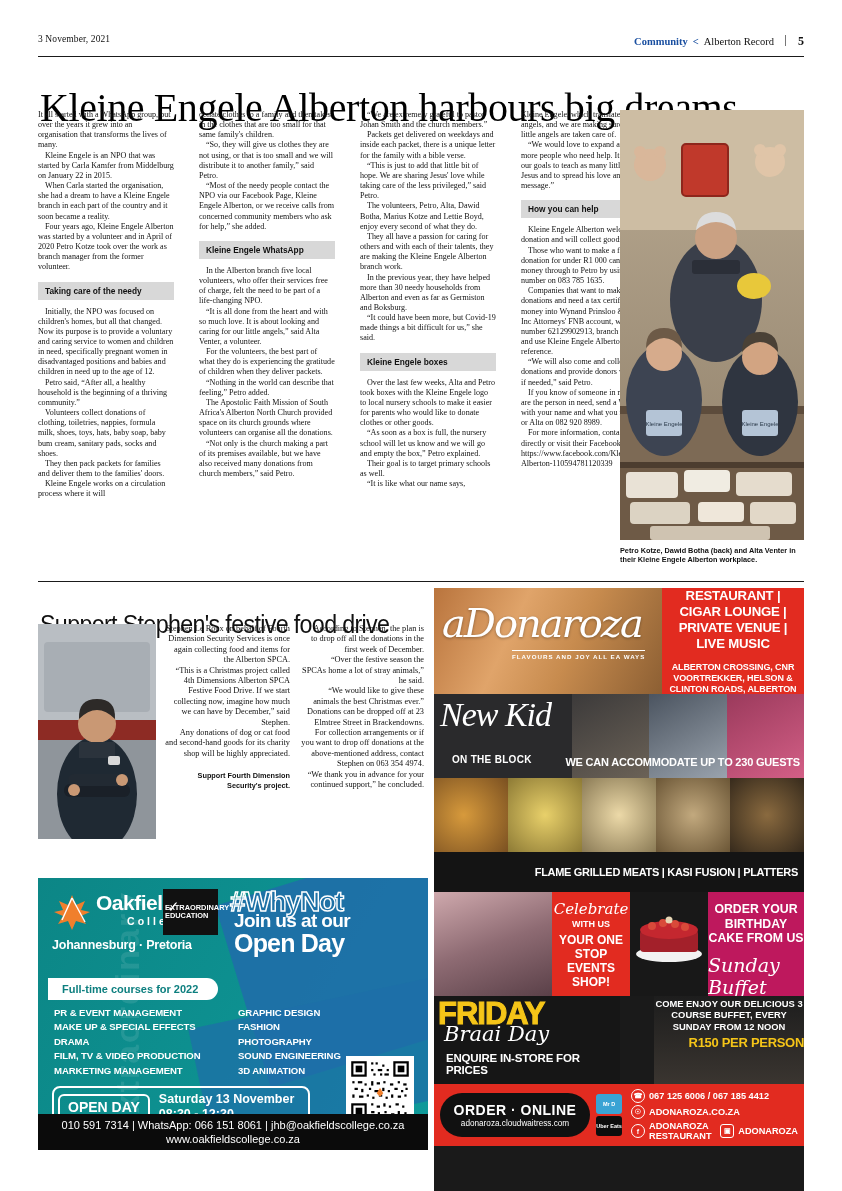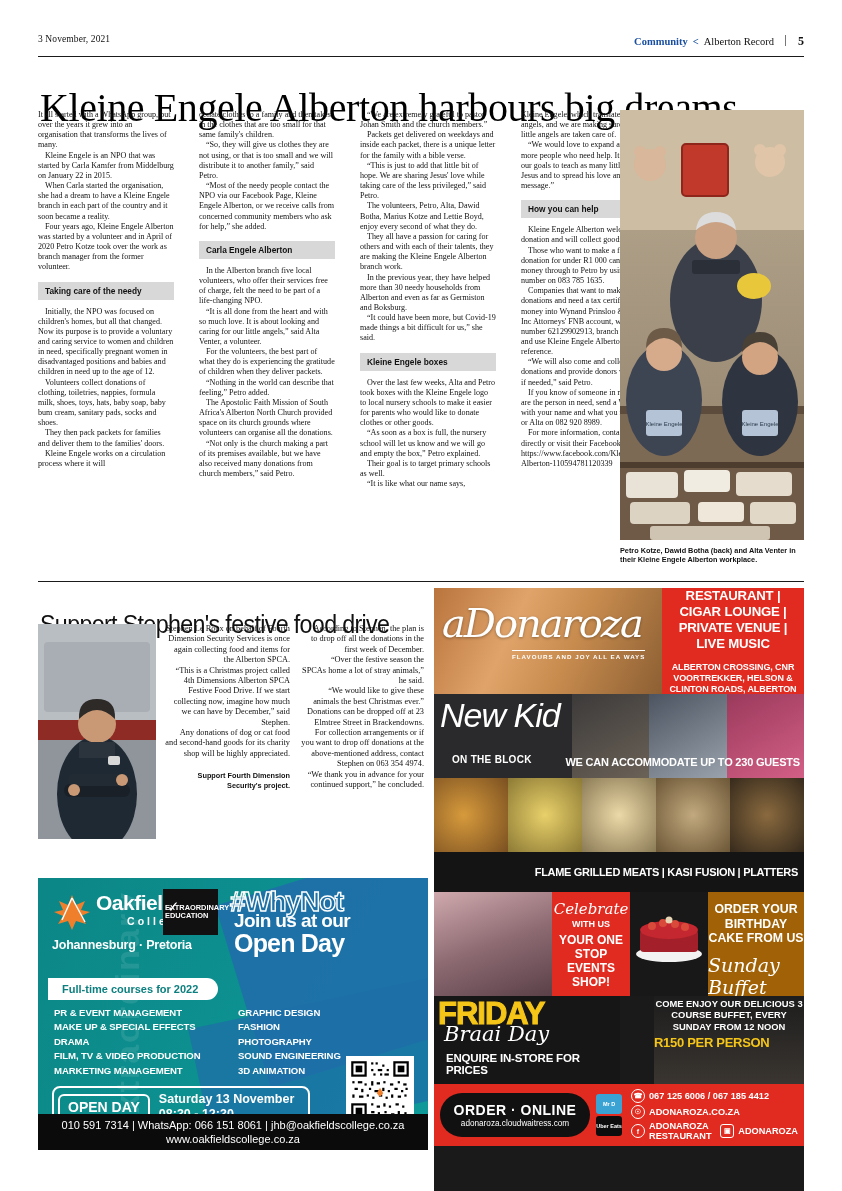--- a/index.html
+++ b/index.html
@@ -102,48 +102,48 @@
   .ado-script{position:absolute;left:8px;top:12px;color:#fff;font-family:"DejaVu Serif",serif;font-style:italic;
               font-size:40px;letter-spacing:-2px;text-shadow:0 1px 3px rgba(0,0,0,.35);}
   .ado-flav{position:absolute;left:78px;top:62px;color:#fff;font-family:"Liberation Sans",sans-serif;
             font-weight:bold;font-size:6.2px;letter-spacing:1px;border-top:1px solid #fff;padding-top:2px;}
   .ado-topred{flex:1;background:#e22b20;display:flex;flex-direction:column;align-items:center;justify-content:center;padding:6px 4px;}
   .ado-topred .l1{color:#fff;font-family:"Liberation Sans",sans-serif;font-weight:bold;font-size:13.2px;line-height:16px;text-align:center;letter-spacing:-.2px;}
   .ado-hr{width:92px;height:1.6px;background:#fff;margin:5px 0 5px;}
   .ado-topred .l2{color:#fff;font-family:"Liberation Sans",sans-serif;font-weight:bold;font-size:9px;line-height:11px;text-align:center;letter-spacing:-.1px;}
 
   .ado-band2{position:relative;height:84px;background:#2a2a2c;display:flex;}
-  .ado-nk{position:absolute;left:6px;top:2px;color:#fff;font-family:Liberation Sans, sans-serif;font-style:italic;font-size:34px;letter-spacing:-1px;}
+  .ado-nk{position:absolute;left:6px;top:2px;color:#fff;font-family:Liberation Serif, serif;font-style:italic;font-size:34px;letter-spacing:-1px;}
   .ado-otb{position:absolute;left:18px;top:60px;color:#fff;font-family:"Liberation Sans",sans-serif;font-weight:bold;font-size:10px;letter-spacing:.3px;}
   .ado-venues{margin-left:138px;display:flex;flex:1;}
   .ado-venues div{flex:1;}
   .ado-accom{position:absolute;right:4px;top:62px;color:#fff;font-family:"Liberation Sans",sans-serif;font-weight:bold;font-size:11px;letter-spacing:-.2px;}
 
   .ado-food{position:relative;height:74px;background:#141414;display:flex;}
   .ado-menu{position:relative;height:40px;background:#141414;display:flex;flex-direction:column;align-items:flex-end;justify-content:center;padding-right:6px;}
   .ado-menu .m{color:#fff;font-family:"Liberation Sans",sans-serif;font-weight:bold;font-size:11px;line-height:14px;letter-spacing:-.3px;}
 
-  .ado-cake{position:relative;height:104px;background:#a16207;display:flex;}
+  .ado-cake{position:relative;height:104px;background:#be185d;display:flex;}
   .ado-balloons{width:118px;background:linear-gradient(160deg,#cfa9ad,#8e6b73,#5a4048);}
   .ado-celred{width:78px;background:#e22b20;display:flex;flex-direction:column;align-items:center;justify-content:center;}
   .ado-cel{color:#fff;font-family:"DejaVu Serif",serif;font-style:italic;font-size:15px;}
   .ado-celw{color:#fff;font-family:"Liberation Sans",sans-serif;font-weight:bold;font-size:9px;margin:1px 0 4px;}
   .ado-onestop{color:#fff;font-family:"Liberation Sans",sans-serif;font-weight:bold;font-size:12px;line-height:14px;text-align:center;}
   .ado-cakeimg{width:78px;position:relative;}
   .ado-order{flex:1;display:flex;flex-direction:column;align-items:center;justify-content:flex-start;padding-top:10px;}
   .ado-order .t{color:#fff;font-family:"Liberation Sans",sans-serif;font-weight:bold;font-size:12.3px;line-height:14.5px;text-align:center;}
   .ado-sunday{color:#fff;font-family:"DejaVu Serif",serif;font-style:italic;font-size:19px;margin-top:8px;}
 
   .ado-friday{position:relative;height:88px;display:flex;gap:34px;}
   .ado-fleft{width:186px;background:#161616;position:relative;}
   .ado-fri{position:absolute;left:4px;top:0px;color:#f5c518;font-family:"Liberation Sans",sans-serif;font-weight:bold;
            font-size:31px;letter-spacing:-1px;-webkit-text-stroke:1px #f5c518;}
   .ado-braai{position:absolute;left:10px;top:26px;color:#fff;font-family:"DejaVu Serif",serif;font-style:italic;font-size:21px;}
   .ado-enquire{position:absolute;left:12px;bottom:8px;color:#fff;font-family:"Liberation Sans",sans-serif;font-weight:bold;font-size:11.5px;letter-spacing:-.2px;}
-  .ado-fright{flex:1;background:linear-gradient(180deg,#1d1d1d,#3a3530);display:flex;flex-direction:column;align-items:flex-start;justify-content:flex-start;padding-top:2px;}
+  .ado-fright{flex:1;background:linear-gradient(180deg,#1d1d1d,#3a3530);display:flex;flex-direction:column;align-items:flex-end;justify-content:flex-start;padding-top:2px;}
   .ado-buf{color:#fff;font-family:"Liberation Sans",sans-serif;font-weight:bold;font-size:9.4px;line-height:11.4px;text-align:center;}
   .ado-price{color:#f5c518;font-family:"Liberation Sans",sans-serif;font-weight:bold;font-size:13px;margin-top:3px;letter-spacing:-.3px;}
 
   .ado-foot{position:relative;height:62px;background:#e22b20;display:flex;align-items:center;padding:0 6px;gap:6px;}
   .ado-orderbtn{width:150px;height:44px;background:#111;border-radius:22px;display:flex;flex-direction:column;
                 align-items:center;justify-content:center;}
   .ado-orderbtn .b1{color:#fff;font-family:"Liberation Sans",sans-serif;font-weight:bold;font-size:14px;letter-spacing:.5px;}
   .ado-orderbtn .b2{color:#fff;font-family:"Liberation Sans",sans-serif;font-size:8.2px;margin-top:1px;}
   .ado-apps{display:flex;flex-direction:column;gap:2px;}
   .ado-app{width:26px;height:20px;border-radius:3px;display:flex;align-items:center;justify-content:center;
@@ -177,30 +177,31 @@
   <div class="a1">
     <div class="cols4">
 
       <div class="col">
         <p class="bt noind">It all started with a WhatsApp group, but over the years it grew into an organisation that transforms the lives of many.</p>
         <p class="bt">Kleine Engele is an NPO that was started by Carla Kamfer from Middelburg on January 22 in 2015.</p>
         <p class="bt">When Carla started the organisation, she had a dream to have a Kleine Engele branch in each part of the country and it soon became a reality.</p>
         <p class="bt">Four years ago, Kleine Engele Alberton was started by a volunteer and in April of 2020 Petro Kotze took over the work as branch manager from the former volunteer.</p>
         <div class="subhead">Taking care of the needy</div>
         <p class="bt">Initially, the NPO was focused on children's homes, but all that changed. Now its purpose is to provide a voluntary and caring service to women and children in need, specifically pregnant women in disadvantaged positions and babies and children in need up to the age of 12.</p>
+        <p class="bt">Petro said, “After all, a healthy household is the beginning of a thriving community.”</p>
         <p class="bt">Volunteers collect donations of clothing, toiletries, nappies, formula milk, shoes, toys, hats, baby soap, baby bum cream, sanitary pads, socks and shoes.</p>
         <p class="bt">They then pack packets for families and deliver them to the families' doors.</p>
         <p class="bt">Kleine Engele works on a circulation process where it will</p>
       </div>
 
       <div class="col">
         <p class="bt noind">donate clothes to a family and then takes in the clothes that are too small for that same family's children.</p>
         <p class="bt">“So, they will give us clothes they are not using, or that is too small and we will distribute it to another family,” said Petro.</p>
         <p class="bt">“Most of the needy people contact the NPO via our Facebook Page, Kleine Engele Alberton, or we receive calls from concerned community members who ask for help,” she added.</p>
-        <div class="subhead">Carla Engele Alberton</div>
+        <div class="subhead">Kleine Engele WhatsApp</div>
         <p class="bt">In the Alberton branch five local volunteers, who offer their services free of charge, felt the need to be part of a life-changing NPO.</p>
         <p class="bt">“It is all done from the heart and with so much love. It is about looking and caring for our little angels,” said Alta Venter, a volunteer.</p>
         <p class="bt">For the volunteers, the best part of what they do is experiencing the gratitude of children when they deliver packets.</p>
         <p class="bt">“Nothing in the world can describe that feeling,” Petro added.</p>
         <p class="bt">The Apostolic Faith Mission of South Africa's Alberton North Church provided space on its church grounds where volunteers can organise all the donations.</p>
         <p class="bt">“Not only is the church making a part of its premises available, but we have also received many donations from church members,” said Petro.</p>
       </div>
 
       <div class="col">
         <p class="bt">“We are extremely grateful to pastor Johan Smith and the church members.”</p>

